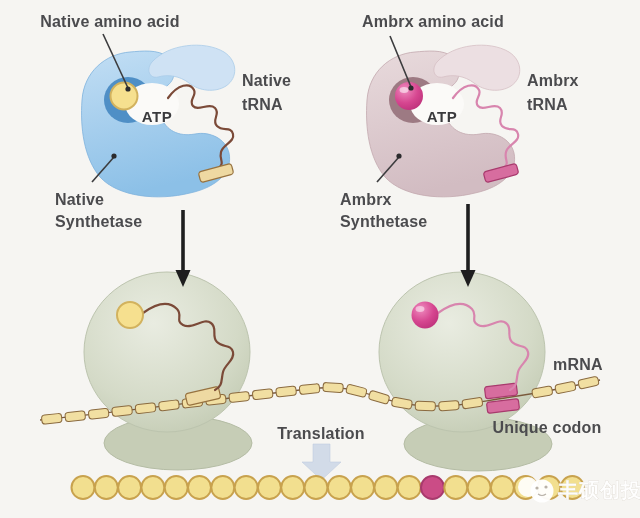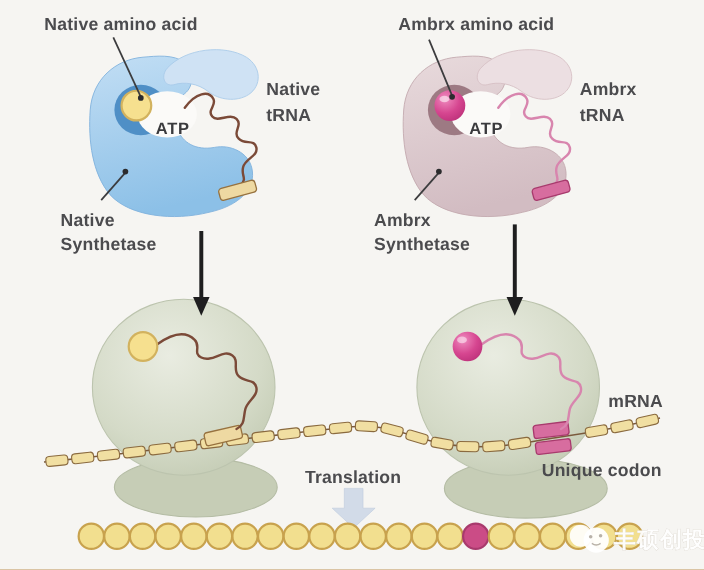--- a/index.html
+++ b/index.html
@@ -1,16 +1,16 @@
 <!DOCTYPE html>
 <html><head>
 <meta charset="utf-8">
 <style>
   html,body{margin:0;padding:0;background:#f6f5f2;}
-  .stage{position:relative;width:640px;height:518px;overflow:hidden;background:#a16207;}
+  .stage{position:relative;width:640px;height:518px;overflow:hidden;background:#737373;}
   svg{display:block;}
   text{font-family:"Liberation Sans","DejaVu Sans",sans-serif;font-weight:700;fill:#4b4b4e;}
   .lbl{font-size:16px;letter-spacing:.2px;}
   .atp{font-size:15px;fill:#3a3a3d;letter-spacing:.6px;}
   .wm{font-size:20px;letter-spacing:1px;fill:#ffffff;stroke:#d9d3c9;stroke-width:.5;paint-order:stroke;opacity:.95;}
 </style>
 </head>
 <body>
 
 <div class="stage">

